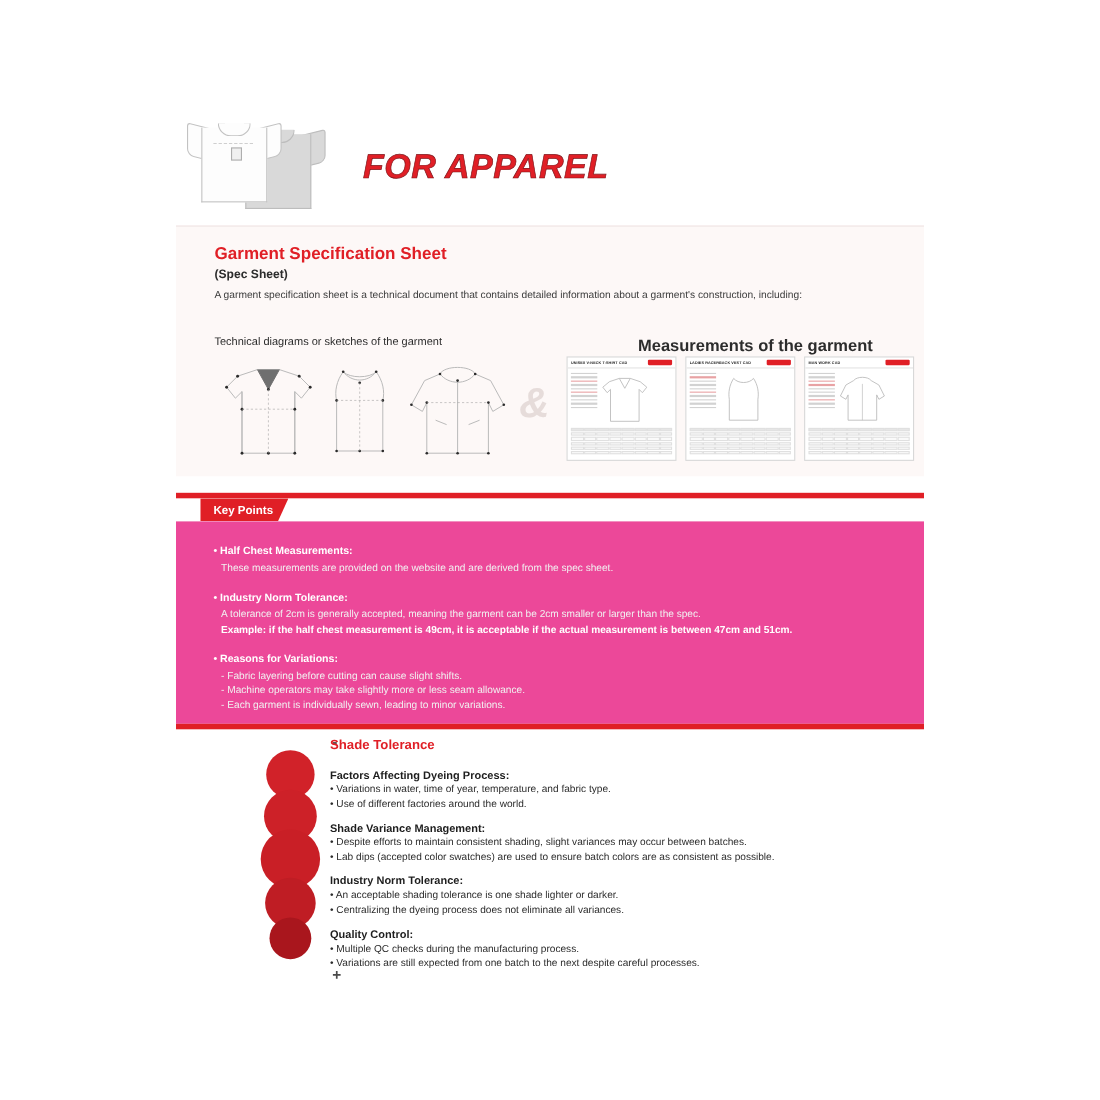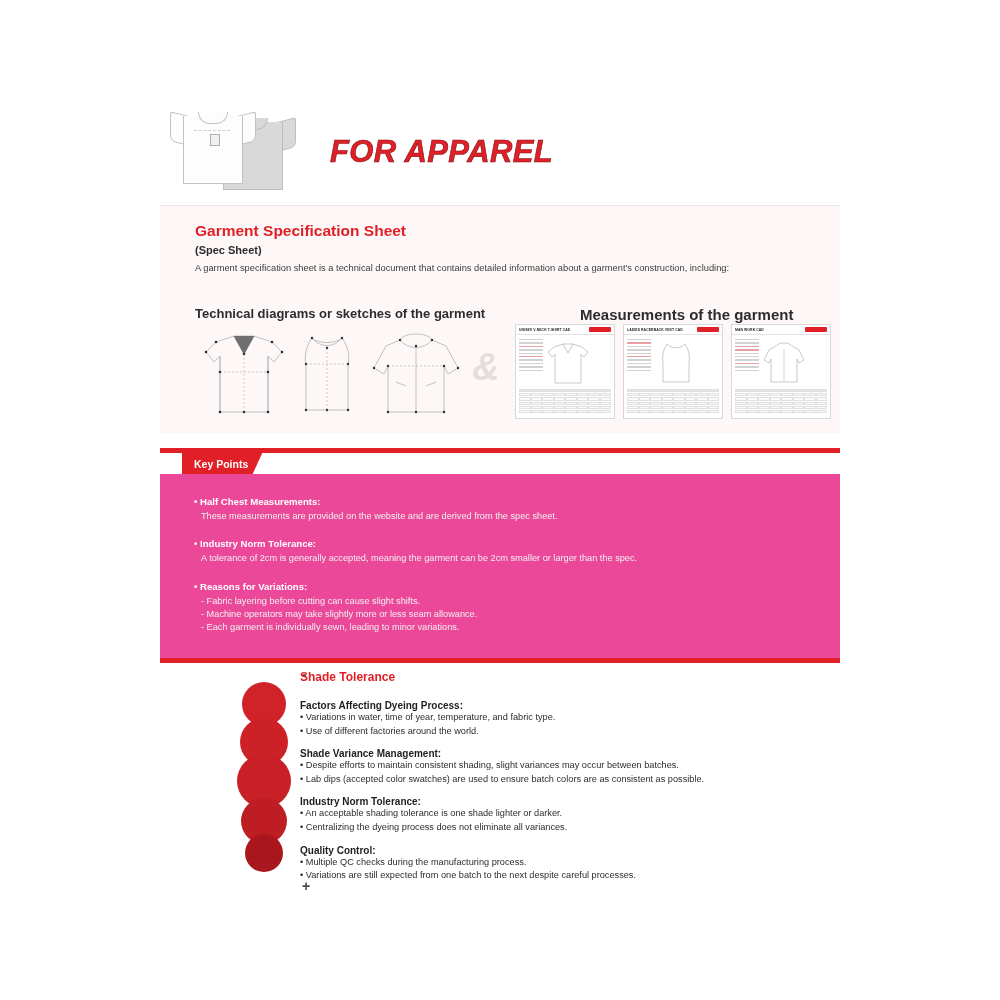--- a/index.html
+++ b/index.html
@@ -122,22 +122,22 @@
   }
   .spec-desc {
     position: absolute;
     left: 35px; top: 57px;
     font-size: 9.3px;
     color: #3c3c3c;
   }
   .col-head-left {
     position: absolute;
     left: 35px; top: 100px;
-    font-size: 13px;
-    font-weight: bold;
+    font-size: 10px;
+    font-weight: normal;
     color: #2c2c2c;
   }
   .col-head-right {
     position: absolute;
     left: 420px; top: 100px;
     font-size: 15px;
     font-weight: bold;
     color: #2c2c2c;
   }
   .ampersand {
@@ -714,20 +714,21 @@
     <div class="kp-body">
 
       <div class="kp-block">
         <div class="kp-head">• Half Chest Measurements:</div>
         <div class="kp-line">These measurements are provided on the website and are derived from the spec sheet.</div>
       </div>
 
       <div class="kp-block">
         <div class="kp-head">• Industry Norm Tolerance:</div>
         <div class="kp-line">A tolerance of 2cm is generally accepted, meaning the garment can be 2cm smaller or larger than the spec.</div>
+        <div class="kp-line b">Example: if the half chest measurement is 49cm, it is acceptable if the actual measurement is between 47cm and 51cm.</div>
       </div>
 
       <div class="kp-block">
         <div class="kp-head">• Reasons for Variations:</div>
         <div class="kp-line">- Fabric layering before cutting can cause slight shifts.</div>
         <div class="kp-line">- Machine operators may take slightly more or less seam allowance.</div>
         <div class="kp-line">- Each garment is individually sewn, leading to minor variations.</div>
       </div>
 
     </div>

